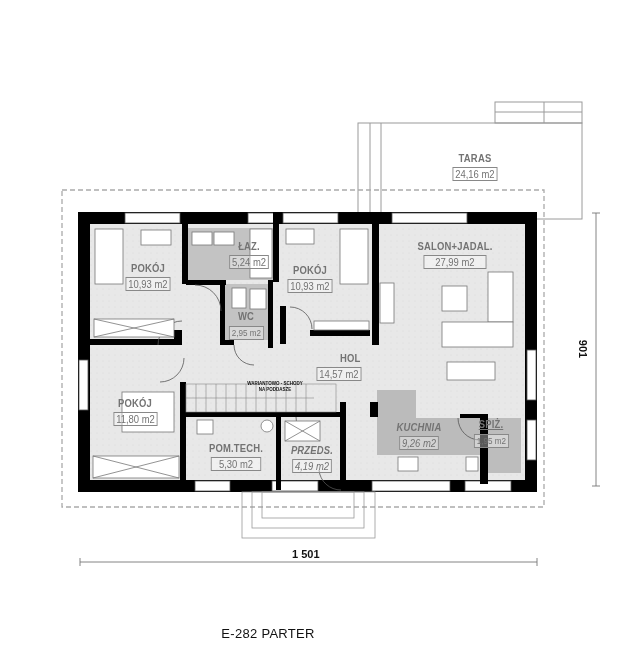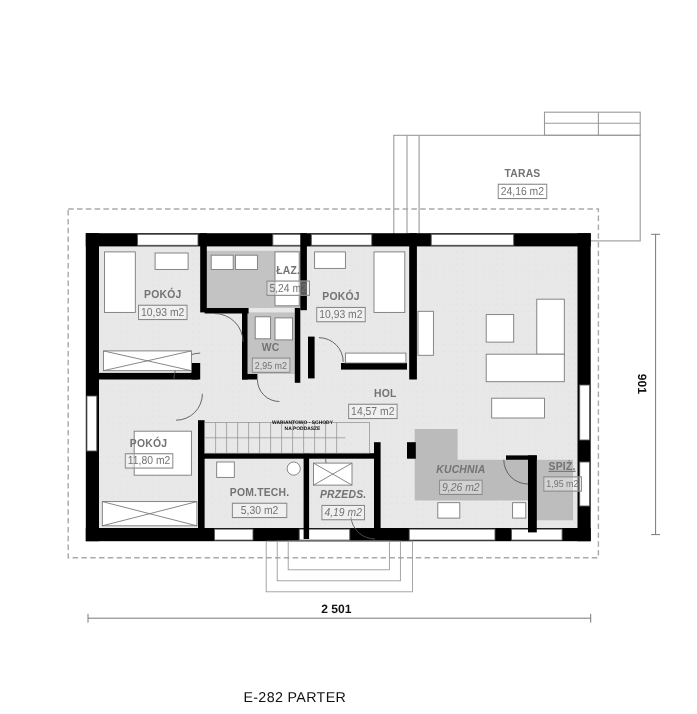--- a/index.html
+++ b/index.html
@@ -158,63 +158,67 @@
     <line x1="596" y1="213" x2="596" y2="486"></line>
     <line x1="592" y1="213" x2="600" y2="213"></line>
     <line x1="592" y1="486" x2="600" y2="486"></line>
   </g>
 </svg>
 
 <div class="lbl" style="left:108px;top:262px;width:80px;">
   <span class="name">POKÓJ</span>
   <span class="area">10,93 m2</span>
 </div>
-<div class="lbl" style="left:198px;top:240px;width:56px;padding-left:36px;">
+<div class="lbl" style="left:185px;top:240px;width:56px;padding-left:36px;">
   <span class="name">ŁAZ.</span>
   <span class="area">5,24 m2</span>
 </div>
 <div class="lbl" style="left:222px;top:310px;width:48px;">
   <span class="name">WC</span>
   <span class="area" style="font-size:9px;">2,95 m2</span>
 </div>
 <div class="lbl" style="left:270px;top:264px;width:80px;">
   <span class="name">POKÓJ</span>
   <span class="area">10,93 m2</span>
 </div>
+<div class="lbl" style="left:395px;top:240px;width:120px;">
+  <span class="name">SALON+JADAL.</span>
+  <span class="area" style="padding:0 12px;">27,99 m2</span>
+</div>
 <div class="lbl" style="left:294px;top:352px;width:70px;text-align:right;">
   <span class="name">HOL</span>
   <span class="area">14,57 m2</span>
 </div>
 <div class="lbl" style="left:95px;top:397px;width:80px;">
   <span class="name">POKÓJ</span>
   <span class="area">11,80 m2</span>
 </div>
 <div class="lbl" style="left:196px;top:442px;width:80px;">
   <span class="name">POM.TECH.</span>
   <span class="area" style="padding:0 8px;">5,30 m2</span>
 </div>
 <div class="lbl" style="left:280px;top:444px;width:64px;font-style:italic;">
   <span class="name">PRZEDS.</span>
   <span class="area">4,19 m2</span>
 </div>
 <div class="lbl" style="left:384px;top:421px;width:70px;font-style:italic;">
   <span class="name">KUCHNIA</span>
   <span class="area">9,26 m2</span>
 </div>
-<div class="lbl" style="left:490px;top:418px;width:42px;text-decoration:underline;">
+<div class="lbl" style="left:470px;top:418px;width:42px;text-decoration:underline;">
   <span class="name">SPIŻ.</span>
   <span class="area" style="font-size:9px;">1,95 m2</span>
 </div>
 <div class="lbl" style="left:440px;top:152px;width:70px;">
   <span class="name">TARAS</span>
   <span class="area">24,16 m2</span>
 </div>
 
 <div class="note" style="left:225px;top:381px;width:100px;">
   <div>WARIANTOWO - SCHODY</div>
   <div>NA PODDASZE</div>
 </div>
 
-<div class="dim" style="left:292px;top:548px;">2 501</div>
+<div class="dim" style="left:292px;top:548px;">1 501</div>
 <div class="dim" style="left:574px;top:343px;transform:rotate(90deg);">901</div>
 
 <div class="title">E-282 PARTER</div>
 </div>
 
 </body></html>

